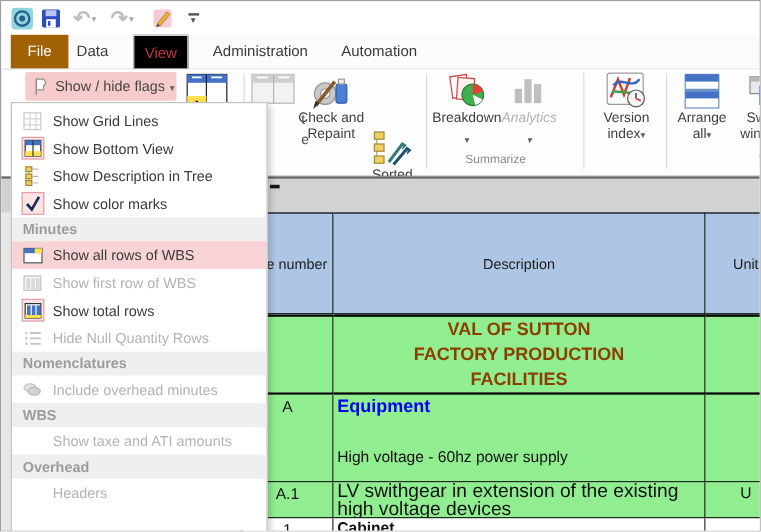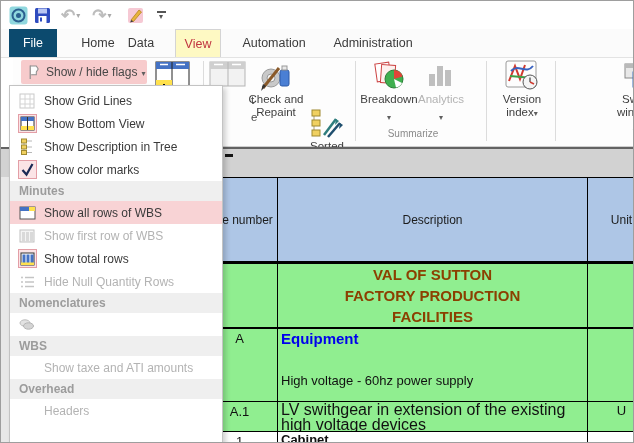--- a/index.html
+++ b/index.html
@@ -12,24 +12,24 @@
   .qbtn{display:flex;align-items:center;justify-content:center;height:22px;}
   .glyph{font-size:17px;font-weight:bold;color:#bdbdbd;line-height:1;}
   .smalldd{font-size:8px;color:#a9a9a9;margin-left:1px;}
   .custom-lines{display:flex;flex-direction:column;align-items:center;margin-left:12px;}
   .custom-lines .bar{width:9px;height:2px;background:#555;margin-bottom:1px;}
   .custom-lines .arr{font-size:8px;color:#555;line-height:6px;}
 
   
   .tabbar{position:absolute;left:0;top:28px;width:100%;height:29px;background:#fbfbfb;display:flex;align-items:stretch;border-bottom:1px solid #e3e3e3;}
   .tab{display:flex;align-items:center;justify-content:center;font-size:12.5px;color:#3a3a3a;}
-  .tab-file{width:48px;margin-left:8px;background:#0c4a6e;color:#fff;}
+  .tab-file{width:48px;margin-left:8px;background:#a16207;color:#fff;}
   .tab-home{width:46px;margin-left:18px;}
   .tab-data{width:40px;}
-  .tab-view{width:46px;margin-left:14px;background:#fef9c3;border:1px solid #d4d4d4;border-bottom:none;color:#c13541;}
+  .tab-view{width:46px;margin-left:14px;background:#000000;border:1px solid #d4d4d4;border-bottom:none;color:#c13541;}
   .tab-automation{width:78px;margin-left:14px;}
   .tab-admin{width:92px;margin-left:14px;}
 
   
   .ribbon{position:absolute;left:12px;top:57px;width:100%;height:89px;background:#fdfdfd;border-bottom:1px solid #cfcfcf;}
   .flags-btn{position:absolute;left:8px;top:2px;width:126px;height:24px;background:#f7cbcc;border-radius:2px;
      display:flex;align-items:center;padding-left:5px;font-size:12px;color:#474747;}
   .flags-btn .dd{margin-left:4px;}
   .dd::after{content:"▾";font-size:8px;color:#5f5f5f;}
   .bigbtn{position:absolute;top:1px;display:flex;flex-direction:column;align-items:center;}
@@ -124,25 +124,24 @@
         </svg>
     </div>
     <div class="qbtn custom-lines">
       <span class="bar"></span>
         <span class="arr">▾</span>
     </div>
   </div>
 
   <div class="tabbar">
     <div class="tab tab-file">File</div>
-    <div class="tab tab-home">Home</div>
     <div class="tab tab-data">Data</div>
     <div class="tab tab-view">View</div>
+    <div class="tab tab-admin">Administration</div>
     <div class="tab tab-automation">Automation</div>
-    <div class="tab tab-admin">Administration</div>
   </div>
 
   <div class="ribbon">
 
     <div class="flags-btn">
       <svg width="15" height="16" viewBox="0 0 16 16">
           <path d="M4.5 1.5h6.5l2 3.2-2 3.2v3.1H5.5" fill="#fdfdfd" stroke="#8f8f8f" stroke-width="1.1"></path>
           <line x1="4.5" y1="1" x2="4.5" y2="15.5" stroke="#8f8f8f" stroke-width="1.3"></line>
         </svg>
       <span style="margin-left:5px;">Show / hide flags</span>
@@ -218,21 +217,21 @@
             <rect x="9" y="5" width="14" height="18" fill="#fdf0ee" stroke="#c44" transform="rotate(4 16 14)"></rect>
             <circle cx="22" cy="19" r="9" fill="#3faf4f" stroke="#2c7d38"></circle>
             <path d="M22 19 L22 10 A9 9 0 0 1 30.5 16.5 Z" fill="#e04438"></path>
             <path d="M22 19 L30 23 A9 9 0 0 1 24 27.6 Z" fill="#fff"></path>
           </svg>
       </div>
       <div class="blabel">Breakdown</div>
       <div class="dd"></div>
     </div>
 
-    <div class="bigbtn disabled-btn" style="left:404px;width:48px;">
+    <div class="bigbtn disabled-btn" style="left:404px;width:48px;font-style:italic;">
       <div class="bicon">
         <svg width="30" height="32" viewBox="0 0 30 32">
             <rect x="3" y="14" width="6" height="12" fill="#bfbfbf"></rect>
             <rect x="11" y="6" width="6" height="20" fill="#bfbfbf"></rect>
             <rect x="19" y="10" width="6" height="16" fill="#bfbfbf"></rect>
           </svg>
       </div>
       <div class="blabel">Analytics</div>
       <div class="dd"></div>
     </div>
@@ -253,20 +252,32 @@
             <line x1="26" y1="23" x2="30" y2="25" stroke="#d03a30" stroke-width="1.4"></line>
           </svg>
       </div>
       <div class="blabel">Version</div>
       <div class="blabel"><span>index</span><span class="dd"></span></div>
     </div>
     <div class="grouplabel" style="left:480px;width:58px;margin-top:33px;">Progress</div>
 
     <div class="vsep" style="left:542px;"></div>
 
+    <div class="bigbtn" style="left:546px;width:52px;">
+      <div class="bicon">
+        <svg width="32" height="32" viewBox="0 0 32 32">
+            <rect x="2" y="2" width="28" height="28" fill="#fff" stroke="#6d93c2"></rect>
+            <rect x="2" y="2" width="28" height="6" fill="#4472c4"></rect>
+            <rect x="2" y="16" width="28" height="6" fill="#4472c4"></rect>
+            <line x1="2" y1="15" x2="30" y2="15" stroke="#6d93c2" stroke-width="2"></line>
+          </svg>
+      </div>
+      <div class="blabel">Arrange</div>
+      <div class="blabel"><span>all</span><span class="dd"></span></div>
+    </div>
 
     <div class="bigbtn" style="left:600px;width:52px;">
       <div class="bicon">
         <svg width="32" height="32" viewBox="0 0 32 32">
             <rect x="2" y="4" width="18" height="14" fill="#e8e8e8" stroke="#8a8a8a"></rect>
             <rect x="2" y="4" width="18" height="4" fill="#b9b9b9"></rect>
             <rect x="10" y="12" width="19" height="15" fill="#fff" stroke="#4472c4"></rect>
             <rect x="10" y="12" width="19" height="5" fill="#4472c4"></rect>
           </svg>
       </div>
@@ -429,20 +440,21 @@
 
     <div class="mh">Nomenclatures</div>
 
     <div class="mi disabled">
       <span class="icwrap">
         <svg width="16" height="13" viewBox="0 0 16 13">
             <ellipse cx="6" cy="5" rx="5" ry="3.2" fill="#e2e2e2" stroke="#bdbdbd"></ellipse>
             <ellipse cx="9.5" cy="8" rx="5" ry="3.2" fill="#d4d4d4" stroke="#b5b5b5"></ellipse>
           </svg>
       </span>
+      <span class="lbl">Include overhead minutes</span>
     </div>
 
     <div class="mh">WBS</div>
 
     <div class="mi disabled">
       <span class="icwrap"></span>
       <span class="lbl">Show taxe and ATI amounts</span>
     </div>
 
     <div class="mh">Overhead</div>

